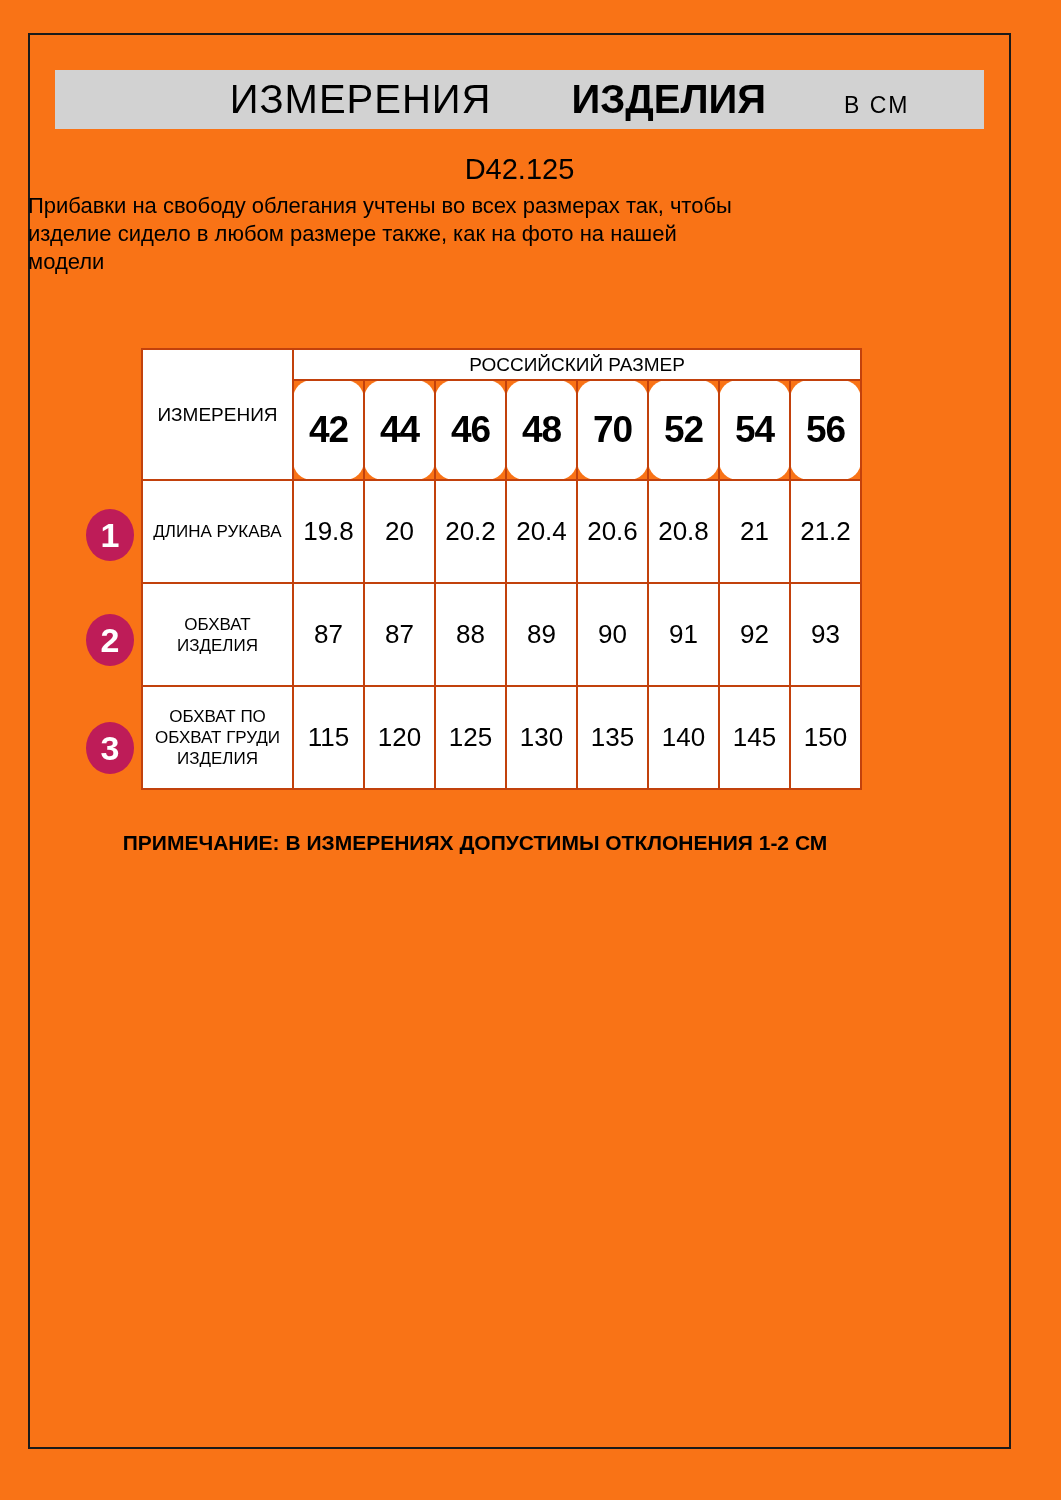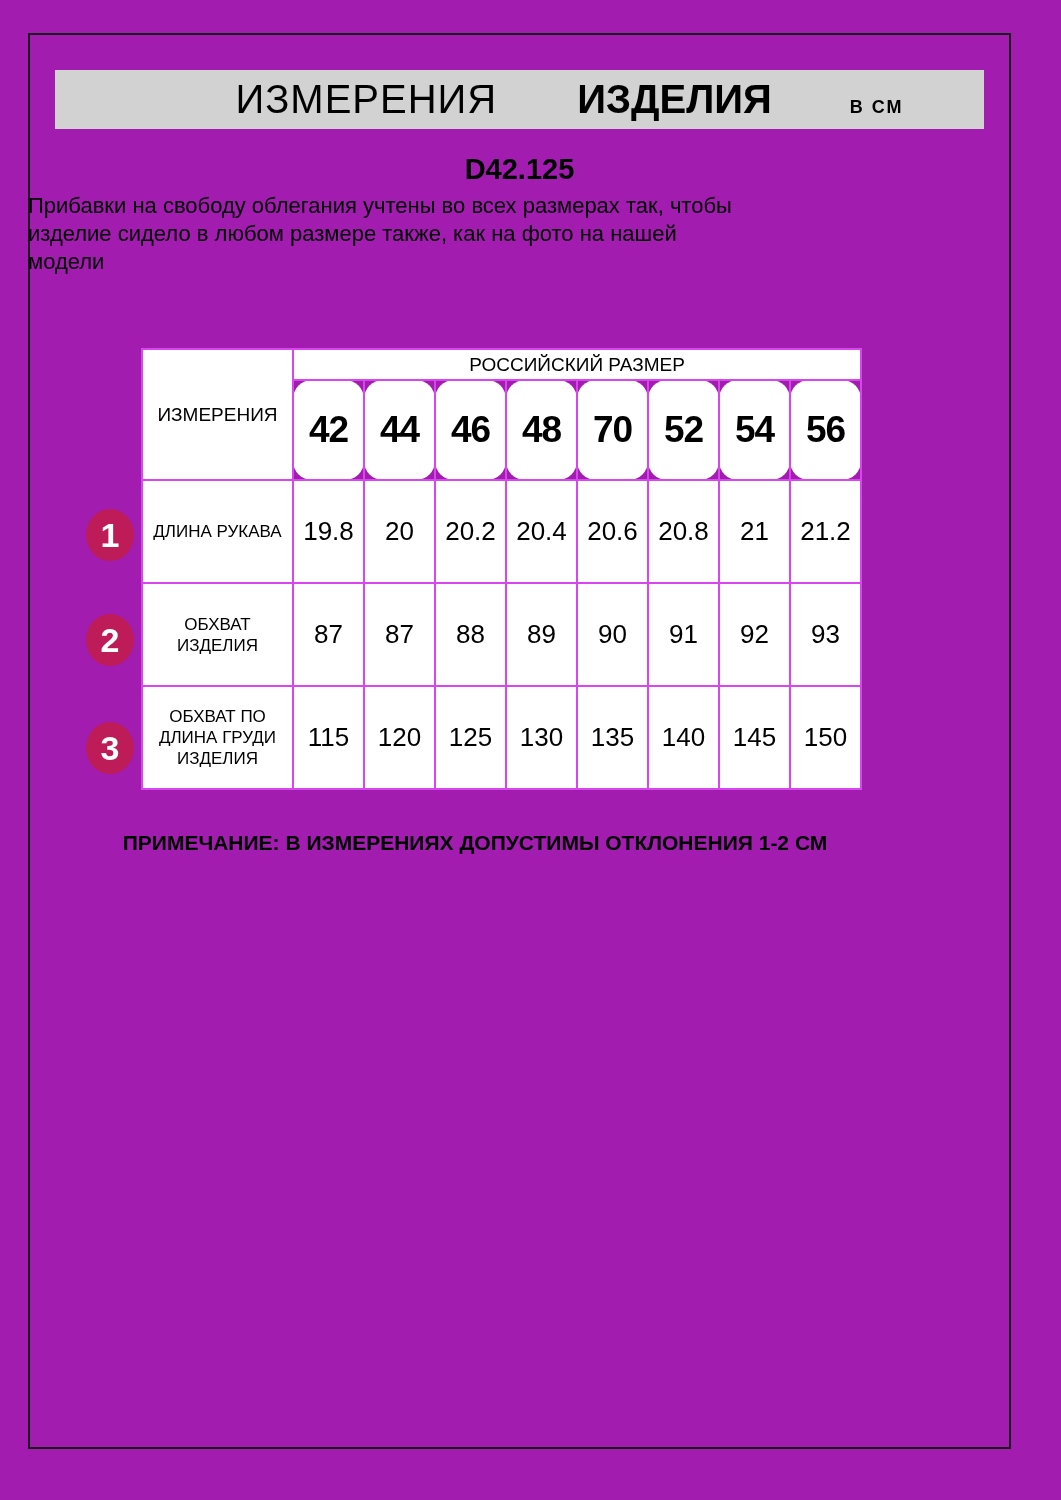--- a/index.html
+++ b/index.html
@@ -6,21 +6,21 @@
     margin: 0;
     padding: 0;
     background: #ffffff;
     font-family: "Liberation Sans", sans-serif;
     color: #000000;
   }
   .page {
     position: relative;
     width: 1061px;
     height: 1500px;
-    background: #a21caf;
+    background: #f97316;
     overflow: hidden;
   }
   .frame {
     position: absolute;
     left: 28px;
     top: 33px;
     width: 983px;
     height: 1416px;
     border: 2px solid #1a1a1a;
     box-sizing: border-box;
@@ -47,54 +47,54 @@
     line-height: 1;
   }
   .title-secondary {
     font-size: 40px;
     font-weight: 700;
     letter-spacing: 0px;
     line-height: 1;
     margin-left: 80px;
   }
   .title-unit {
-    font-size: 18px;
-    font-weight: 700;
+    font-size: 23px;
+    font-weight: 400;
     letter-spacing: 2px;
     line-height: 1;
     margin-left: 78px;
   }
   .model-code {
     position: absolute;
     left: 28px;
     top: 153px;
     width: 983px;
     text-align: center;
     font-size: 29px;
-    font-weight: 700;
+    font-weight: 400;
   }
   .description {
     position: absolute;
     left: 28px;
     top: 192px;
     width: 983px;
     font-size: 22px;
     line-height: 28px;
   }
   .description .line { display: block; }
 
   .size-table {
     position: absolute;
     left: 141px;
     top: 348px;
     border-collapse: collapse;
     table-layout: fixed;
   }
   .size-table td {
-    border: 2px solid #d946ef;
+    border: 2px solid #c2410c;
     text-align: center;
     vertical-align: middle;
     padding: 0;
     background: #ffffff;
   }
   .col-label { width: 151px; }
   .col-size  { width: 71px; }
   .r-group td { height: 29px; font-size: 19px; }
   .r-sizes td { height: 98px; font-size: 37px; font-weight: 700; letter-spacing: -1px; border-radius: 19px; }
   .r-data td  { height: 101px; font-size: 26px; }
@@ -200,21 +200,21 @@
         <td>88</td>
         <td>89</td>
         <td>90</td>
         <td>91</td>
         <td>92</td>
         <td>93</td>
       </tr>
       <tr class="r-data">
         <td class="row-label">
           <span class="lbl-line">ОБХВАТ ПО</span>
-          <span class="lbl-line">ДЛИНА ГРУДИ</span>
+          <span class="lbl-line">ОБХВАТ ГРУДИ</span>
           <span class="lbl-line">ИЗДЕЛИЯ</span>
         </td>
         <td>115</td>
         <td>120</td>
         <td>125</td>
         <td>130</td>
         <td>135</td>
         <td>140</td>
         <td>145</td>
         <td>150</td>

